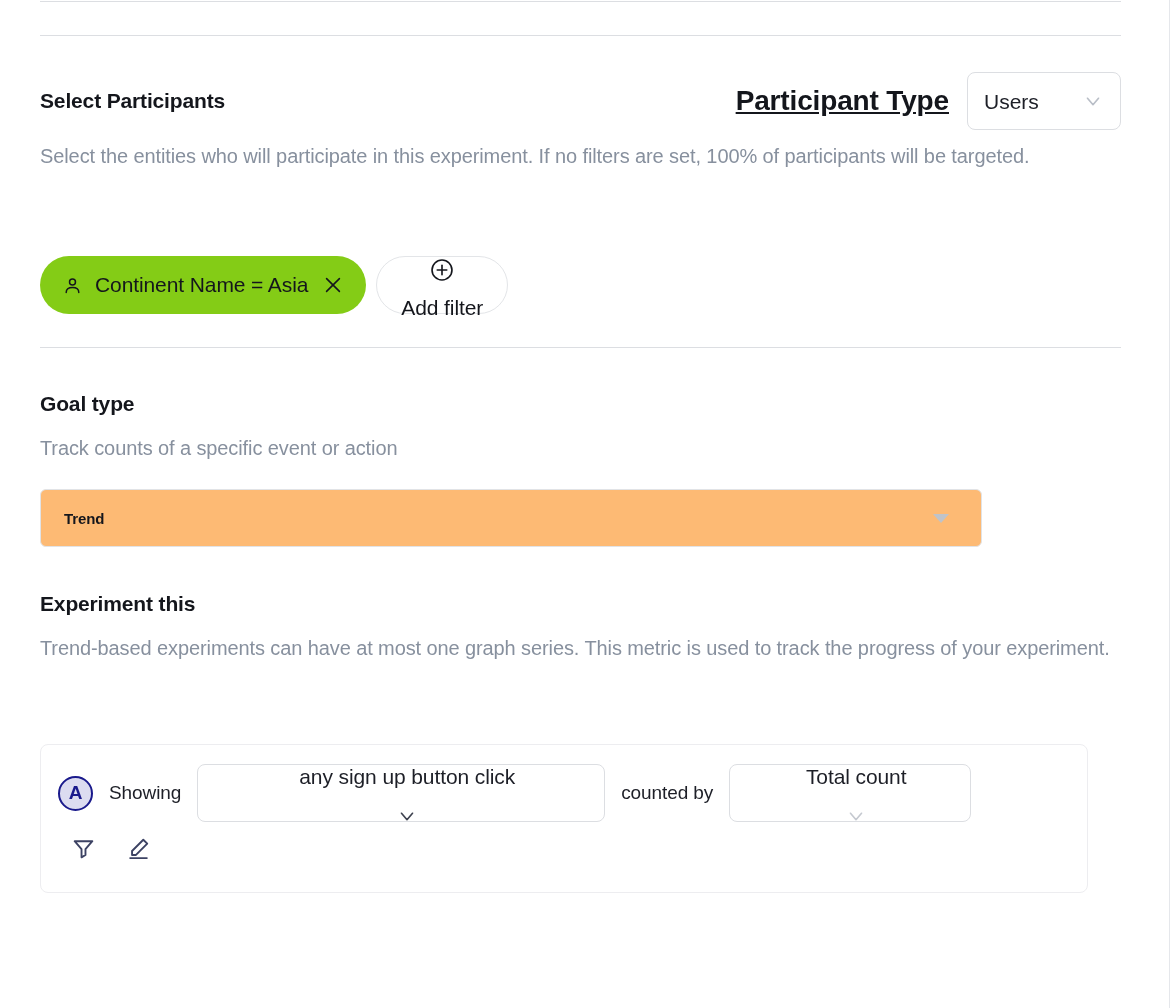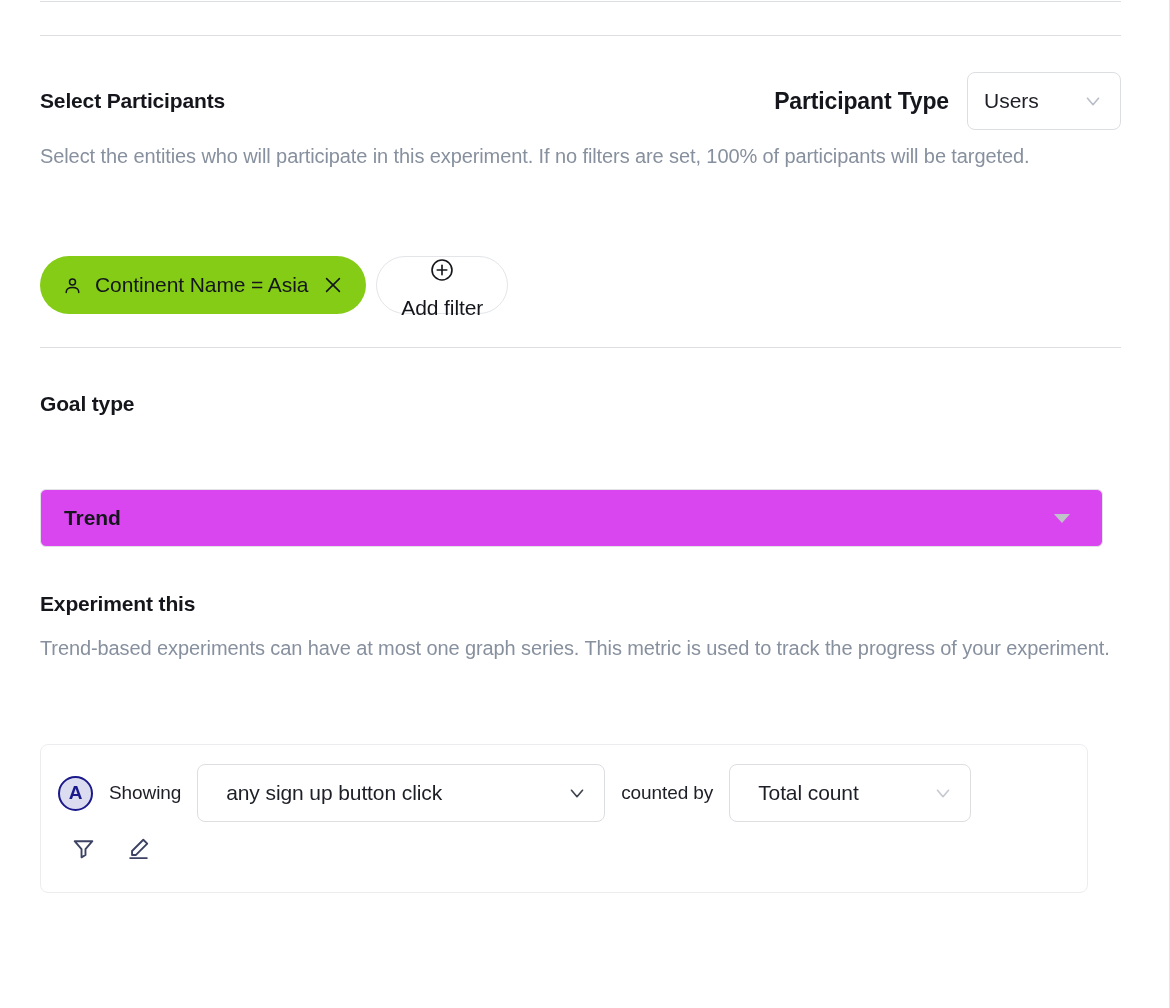--- a/index.html
+++ b/index.html
@@ -66,34 +66,34 @@
     justify-content: space-between;
     height: 38px;
     gap: 36px;
   }
   .ptype-wrap {
     display: flex;
     align-items: center;
     gap: 18px;
   }
   .ptype-label {
-    font-size: 23px;
+    font-size: 28px;
     font-weight: 700;
     color: #14161c;
     letter-spacing: -0.15px;
+    text-decoration: underline;
   }
   .select-btn {
     display: inline-flex;
-    align-items: center;
     justify-content: space-between;
     gap: 14px;
     background: #ffffff;
     border: 1px solid #dcdee2;
     border-radius: 8px;
-    padding: 4px 16px;
+    padding: 17px 16px;
     height: 58px;
     min-width: 154px;
     font-size: 21px;
     color: #1d1f27;
     cursor: pointer;
   }
   .select-btn .chev {
     color: #b9bec7;
     display: inline-flex;
     align-items: center;
@@ -154,29 +154,29 @@
   .add-filter .plus-icon { display: inline-flex; align-items: center; }
 
   
   .goal-type-title { top: 390px; }
   .goal-type-desc  { top: 426px; }
 
   .native-select {
     position: absolute;
     left: 40px;
     top: 489px;
-    width: 1063px;
-    height: 58px;
-    background: #d946ef;
+    width: 942px;
+    height: 58px;
+    background: #fdba74;
     border: 1px solid #e1e3e6;
     border-radius: 6px;
     display: flex;
     align-items: center;
     padding: 0 18px 0 23px;
-    font-size: 21px;
+    font-size: 15px;
     font-weight: 700;
     color: #14161c;
     cursor: pointer;
     justify-content: space-between;
     letter-spacing: -0.1px;
   }
   .tri-down {
     width: 0; height: 0;
     border-left: 8px solid transparent;
     border-right: 8px solid transparent;
@@ -233,20 +233,21 @@
     background: #ffffff;
     border: 1px solid #dcdee2;
     border-radius: 8px;
     height: 58px;
     padding: 0 16px 0 28px;
     font-size: 21px;
     color: #1d1f27;
     cursor: pointer;
     letter-spacing: -0.1px;
     white-space: nowrap;
+    flex-direction: column;
   }
   .goal-select.ev  { min-width: 408px; }
   .goal-select.agg { min-width: 242px; }
   .goal-select .chev-dark { color: #3f4350; display: inline-flex; align-items: center; }
   .goal-select .chev-light { color: #c5c9d0; display: inline-flex; align-items: center; }
 
   .goal-actions {
     display: flex;
     align-items: center;
     gap: 30px;
@@ -314,20 +315,21 @@
           <circle cx="12" cy="12" r="9.2"></circle>
           <line x1="12" y1="7.6" x2="12" y2="16.4"></line>
           <line x1="7.6" y1="12" x2="16.4" y2="12"></line>
         </svg>
       </span>
       <span>Add filter</span>
     </div>
   </div>
 
   <h2 class="section section-title goal-type-title">Goal type</h2>
+  <p class="section section-desc goal-type-desc">Track counts of a specific event or action</p>
 
   <div class="native-select">
     <span>Trend</span>
     <span class="tri-down"></span>
   </div>
 
   <h2 class="section section-title exp-goal-title">Experiment this</h2>
   <p class="section section-desc exp-goal-desc">Trend-based experiments can have at most one graph series. This metric is used to track the progress of your experiment.</p>
 
   <div class="goal-card">

